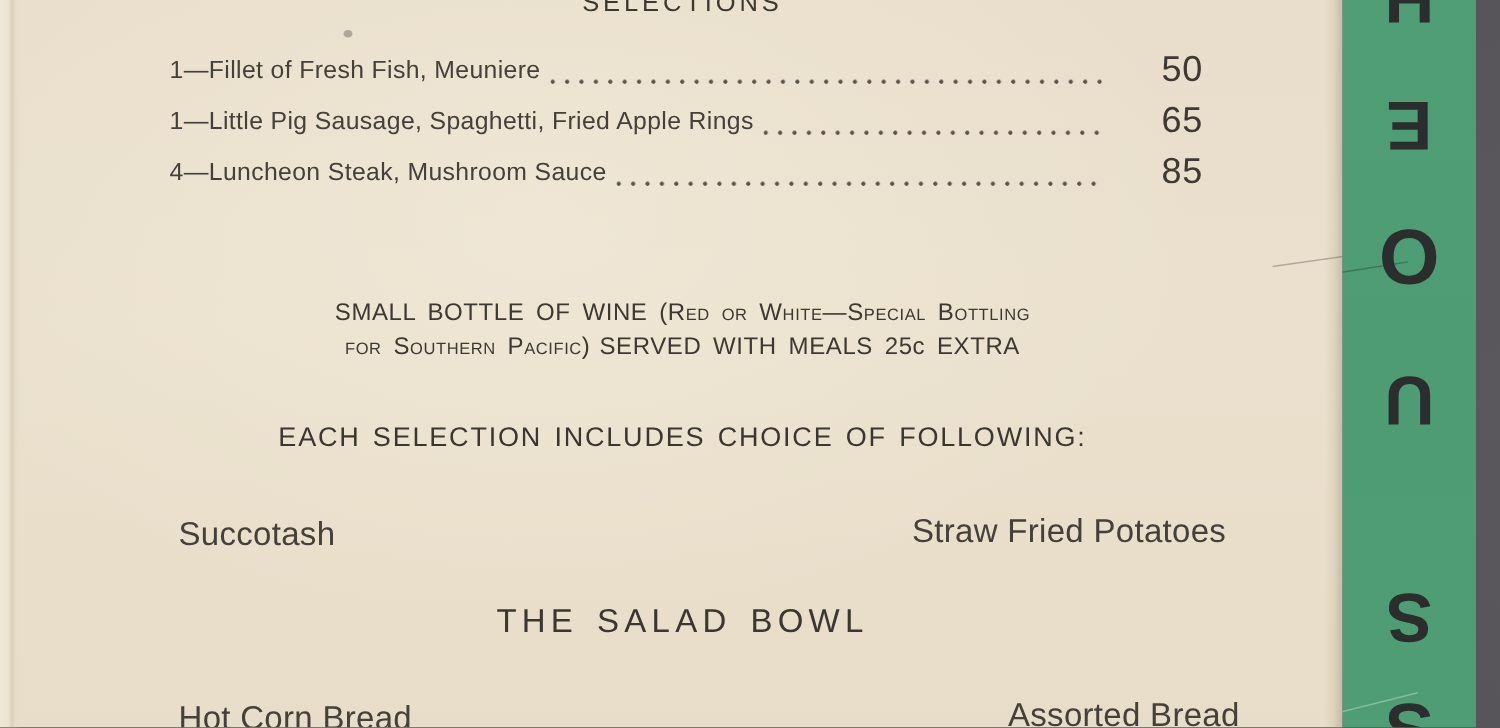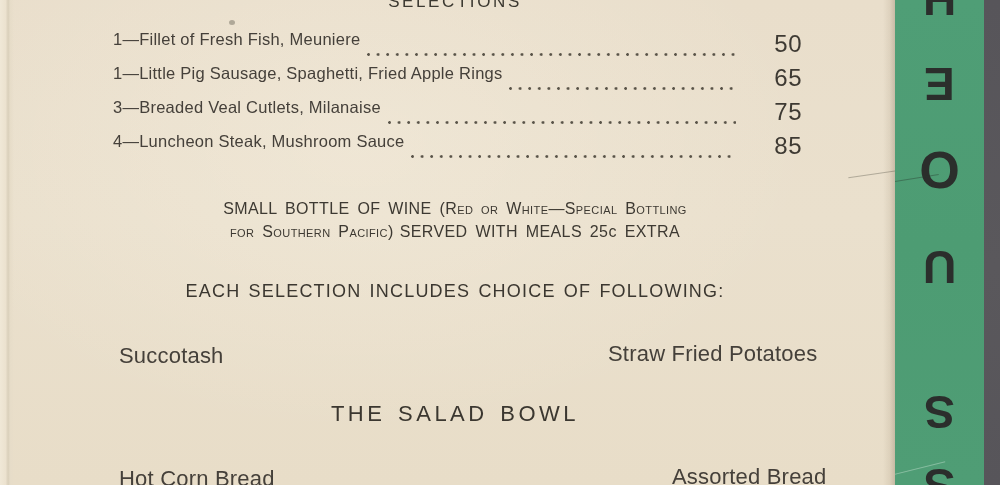--- a/index.html
+++ b/index.html
@@ -54,21 +54,21 @@
     font-size: 17px; font-weight: 400;
     letter-spacing: 2.6px;
     color: #3c3931;
   }
 
   
   .items {
     position: absolute; left: 113px; top: 30px; width: 689px;
   }
   .menu-row {
-    display: flex; align-items: flex-start;
+    display: flex; align-items: center;
     height: 34px;
     font-size: 16.5px; letter-spacing: 0.25px;
     color: #45403a;
   }
   .row-name { white-space: nowrap; }
   .row-leader {
     flex: 1;
     align-self: flex-end;
     height: 3px;
     margin: 0 30px 8px 7px;
@@ -172,25 +172,20 @@
         <span class="row-name">1—Fillet of Fresh Fish, Meuniere</span>
         <span class="row-leader"></span>
         <span class="row-price">50</span>
       </div>
       <div class="menu-row">
         <span class="row-name">1—Little Pig Sausage, Spaghetti, Fried Apple Rings</span>
         <span class="row-leader"></span>
         <span class="row-price">65</span>
       </div>
       <div class="menu-row">
-        <span class="row-name">3—Breaded Veal Cutlets, Milanaise</span>
-        <span class="row-leader"></span>
-        <span class="row-price">75</span>
-      </div>
-      <div class="menu-row">
         <span class="row-name">4—Luncheon Steak, Mushroom Sauce</span>
         <span class="row-leader"></span>
         <span class="row-price">85</span>
       </div>
     </div>
 
     <div class="centered wine">
       <div class="wine-line"><span>SMALL BOTTLE OF WINE (</span><span class="sc">Red or White—Special Bottling</span></div>
       <div class="wine-line"><span class="sc">for Southern Pacific)</span><span class="gap">SERVED WITH MEALS 25c EXTRA</span></div>
     </div>

